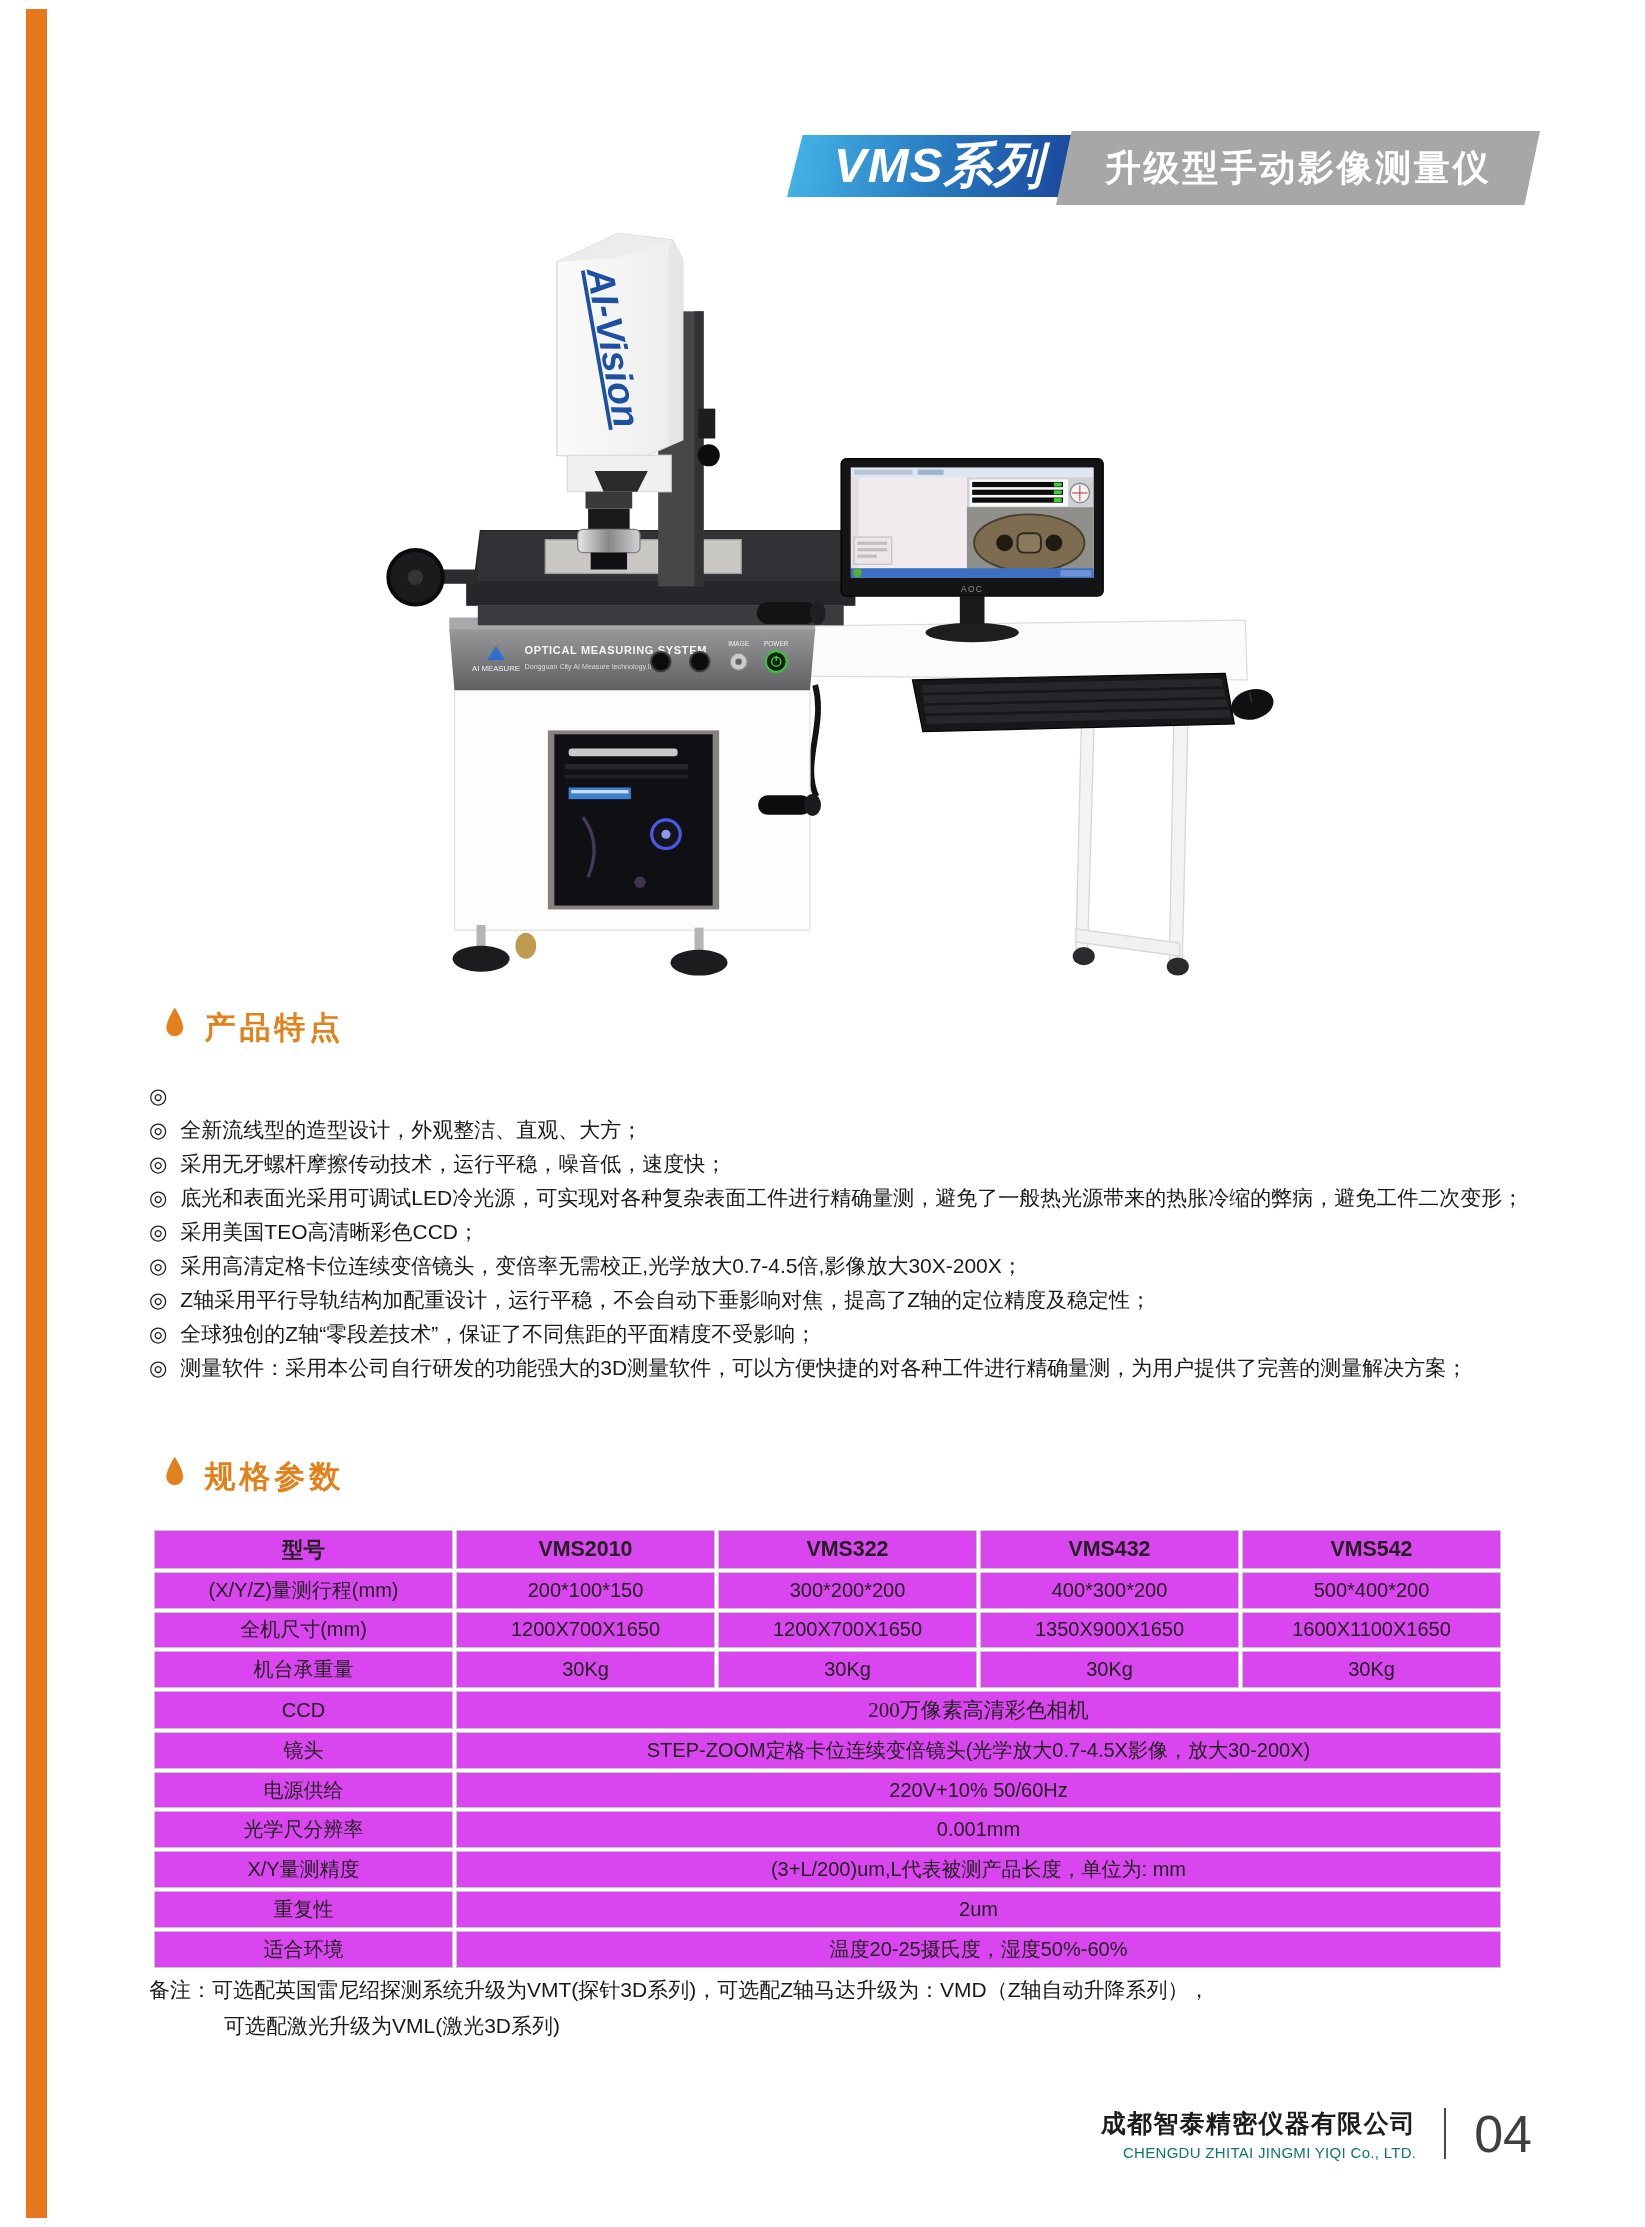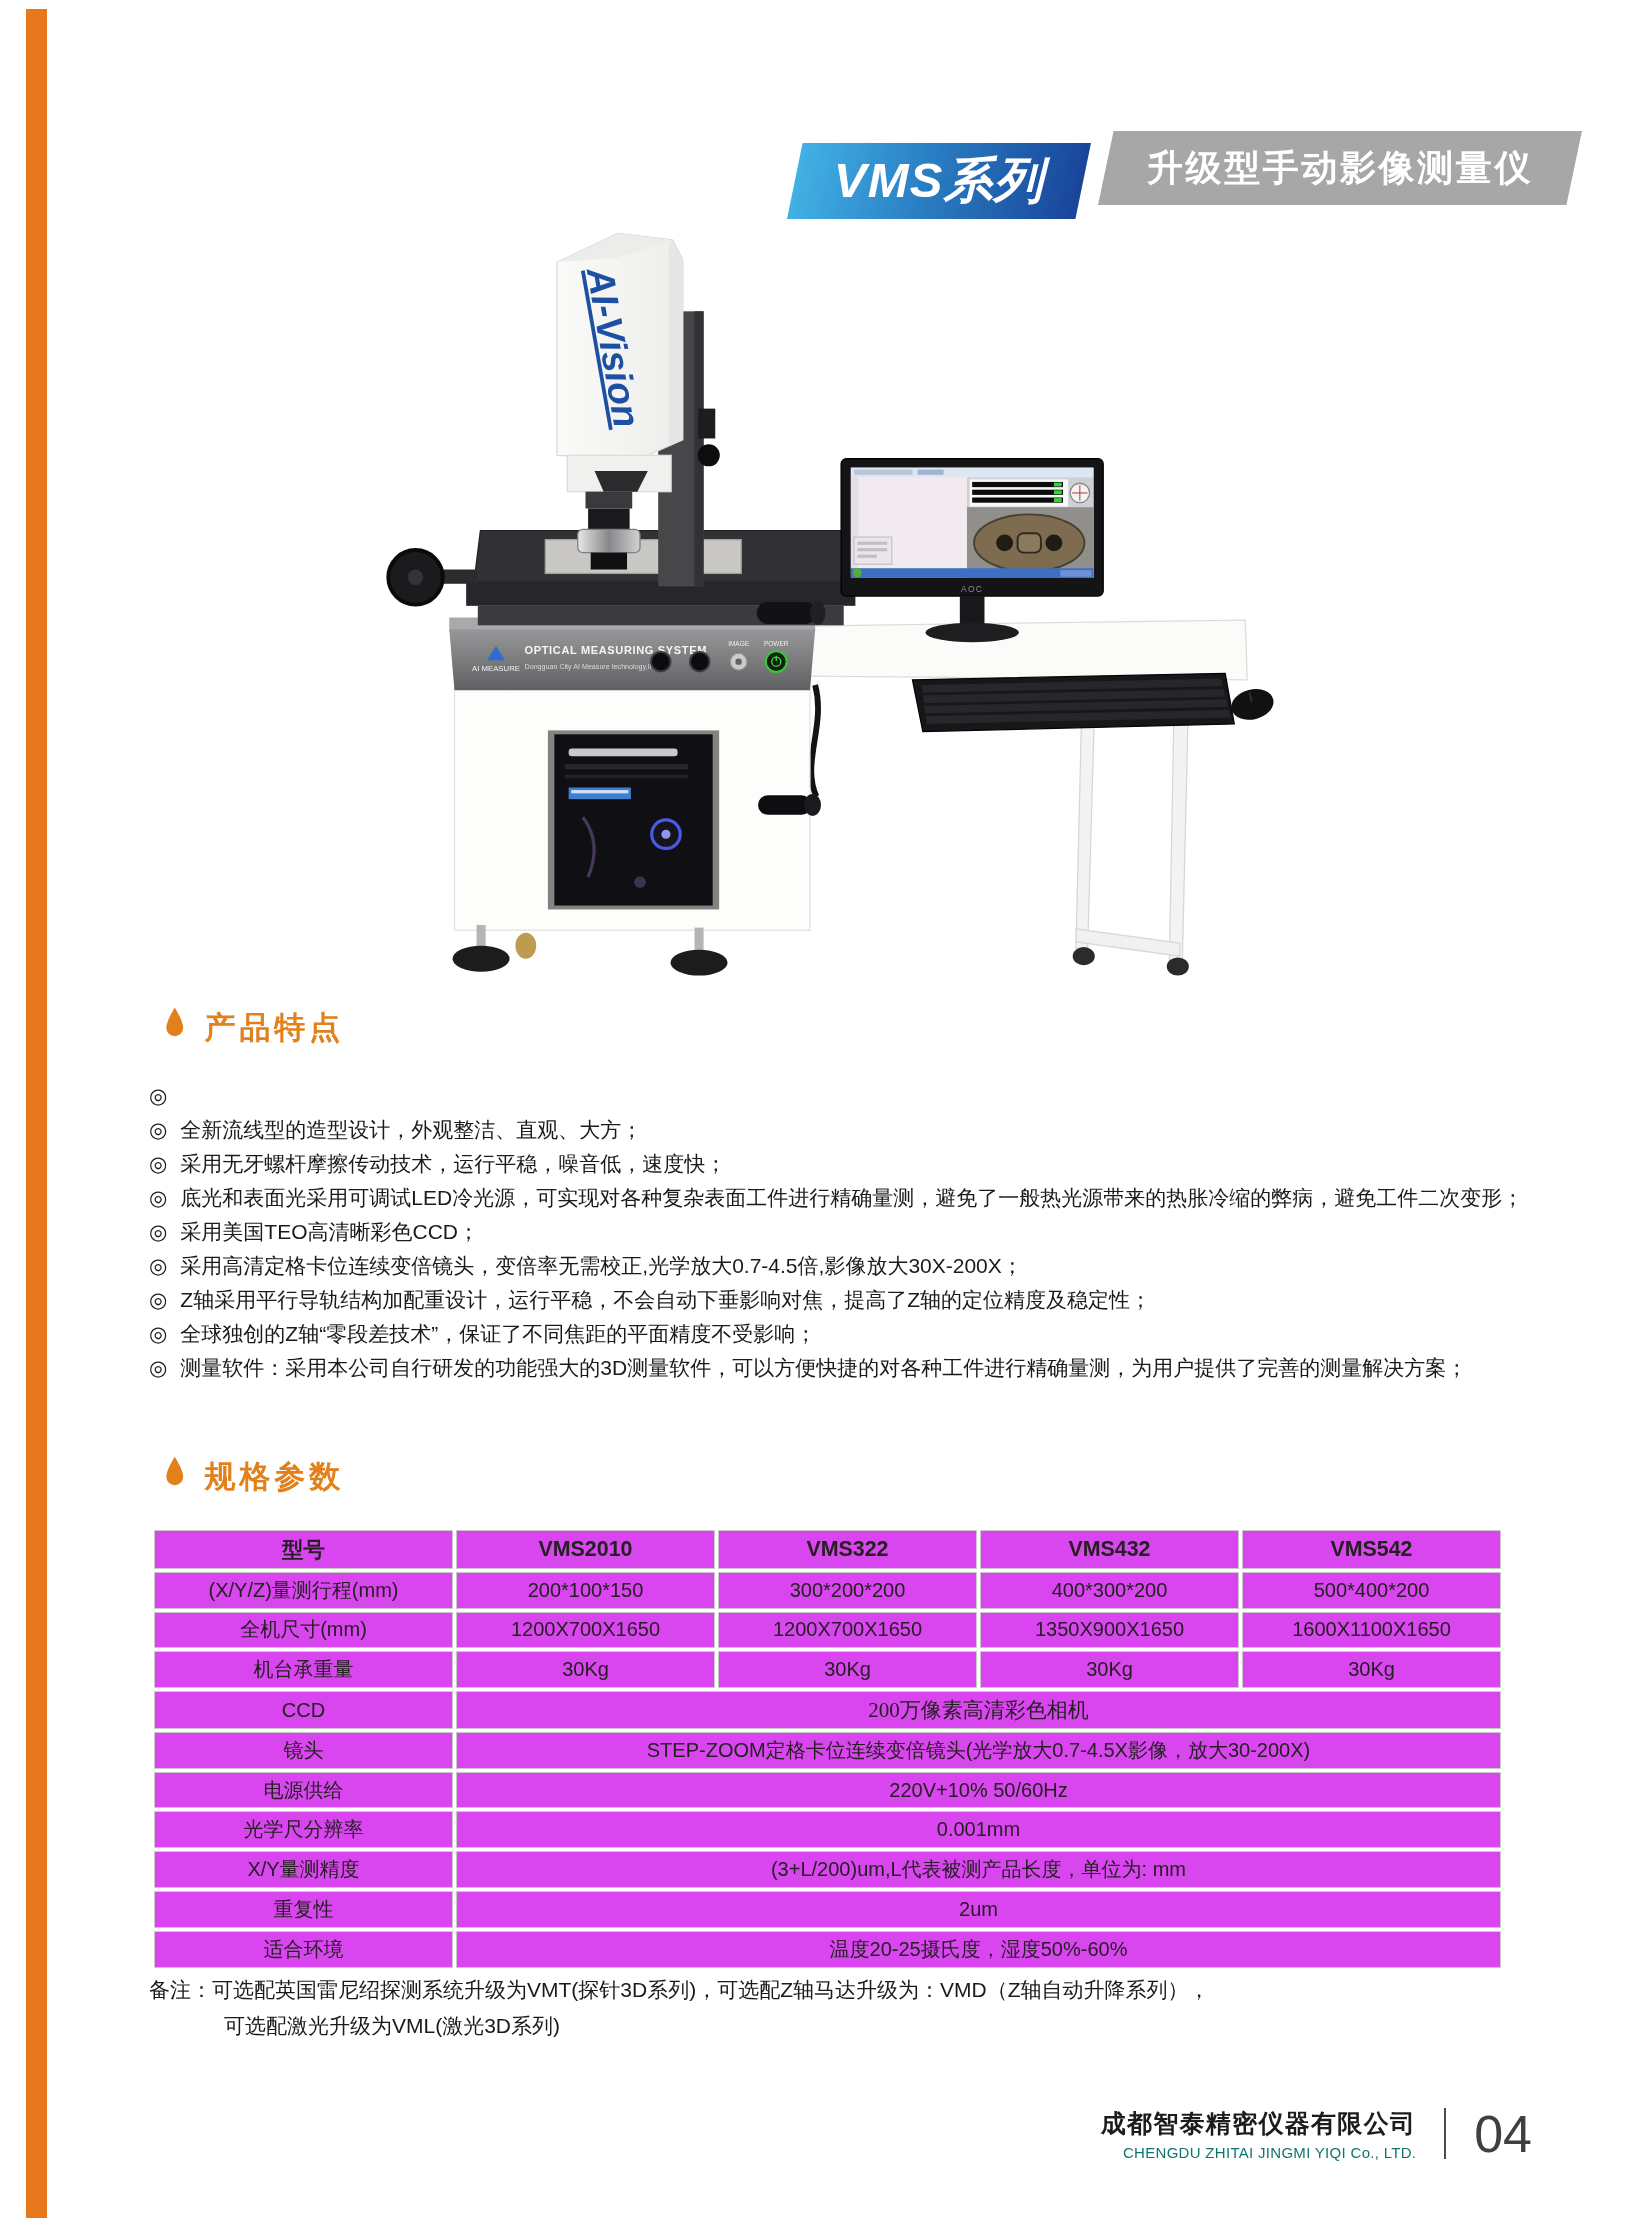--- a/index.html
+++ b/index.html
@@ -3,26 +3,26 @@
 <meta charset="utf-8">
 <style>
   html,body{margin:0;padding:0;background:#ffffff;}
   body{font-family:"Liberation Sans", sans-serif;color:#232021;}
   #page{position:relative;width:1646px;height:2227px;background:#ffffff;overflow:hidden;}
 
   
   .left-strip{position:absolute;left:26px;top:9px;width:21px;height:2209px;background:#e8781e;}
 
   
-  .badge{position:absolute;left:787px;top:143px;width:304px;height:76px;
+  .badge{position:absolute;left:787px;top:135px;width:304px;height:62px;
     background:linear-gradient(102deg,#45b7e8 0%,#2a7fc4 45%,#173f96 100%);
     clip-path:polygon(15.6px 0,100% 0,calc(100% - 15.6px) 100%,0 100%);
     display:flex;align-items:center;justify-content:center;text-align:right;}
   .badge span{font-size:49px;font-weight:bold;font-style:italic;color:#fff;letter-spacing:1.3px;}
-  .subtitle-box{position:absolute;left:1098px;top:131px;width:484px;height:74px;background:#a7a7a7;
+  .subtitle-box{position:absolute;left:1056px;top:131px;width:484px;height:74px;background:#a7a7a7;
     clip-path:polygon(15.6px 0,100% 0,calc(100% - 15.6px) 100%,0 100%);
     display:flex;align-items:center;justify-content:center;}
   .subtitle-box span{font-size:36px;font-weight:bold;color:#fff;letter-spacing:2.6px;}
 
   
   .photo{position:absolute;left:310px;top:214px;width:974px;height:772px;}
 
   
   .sec-title{position:absolute;left:165px;display:flex;align-items:flex-start;gap:20px;}
   .sec-title .t{font-size:31px;font-weight:bold;color:#e2811b;letter-spacing:3.9px;}

